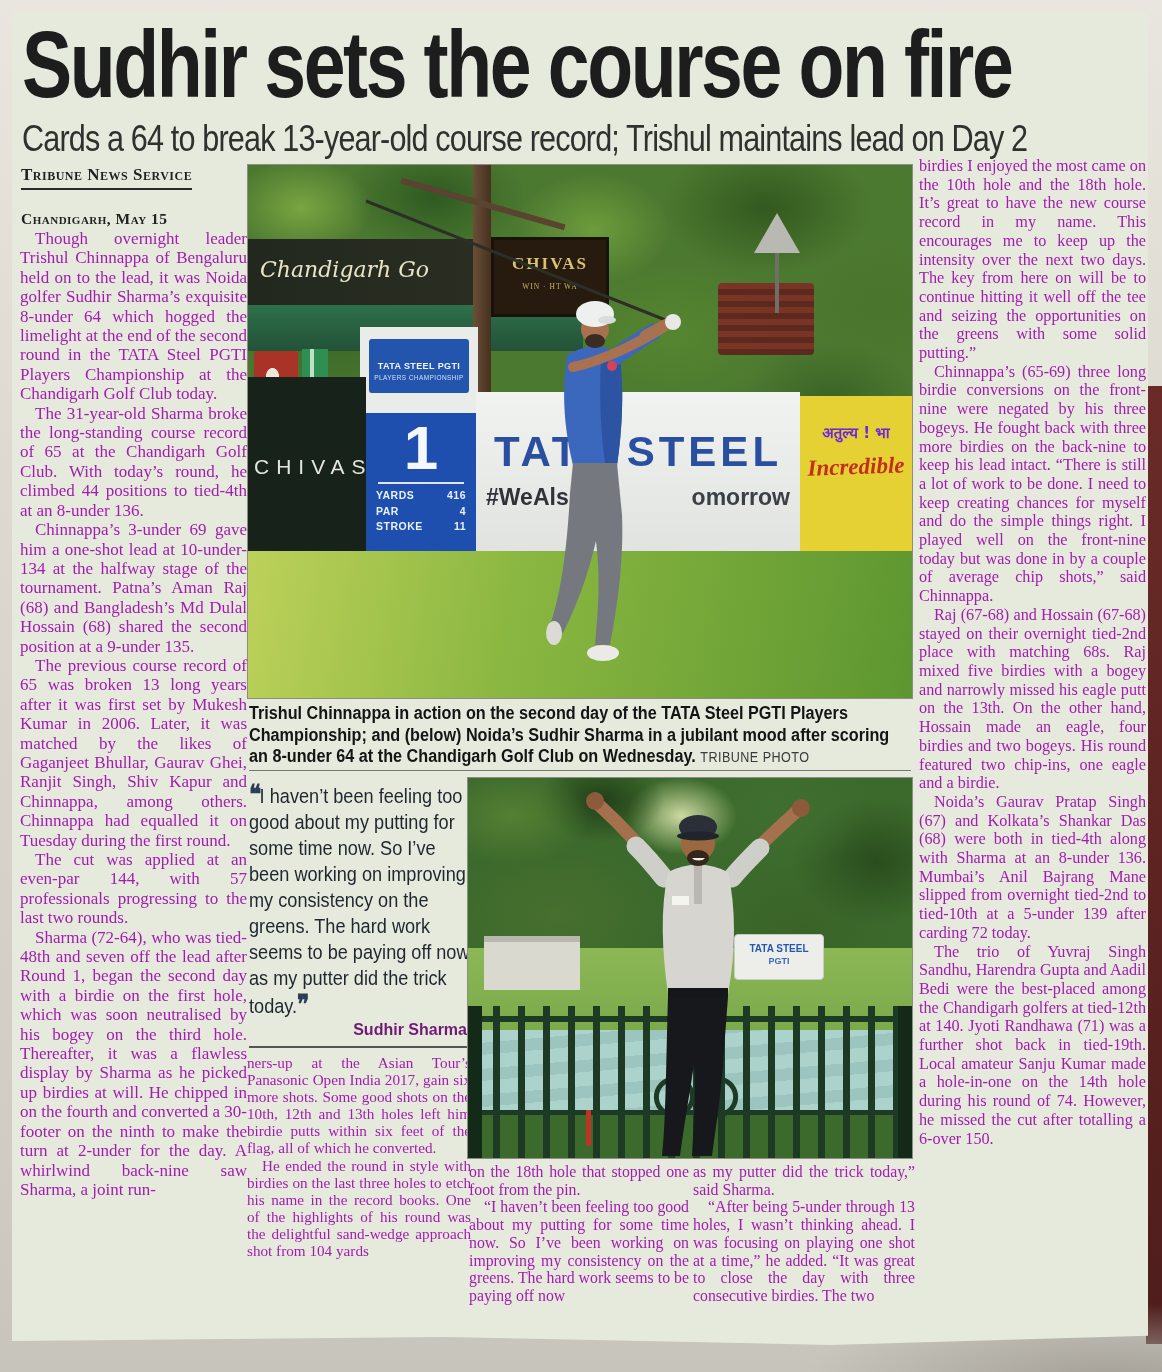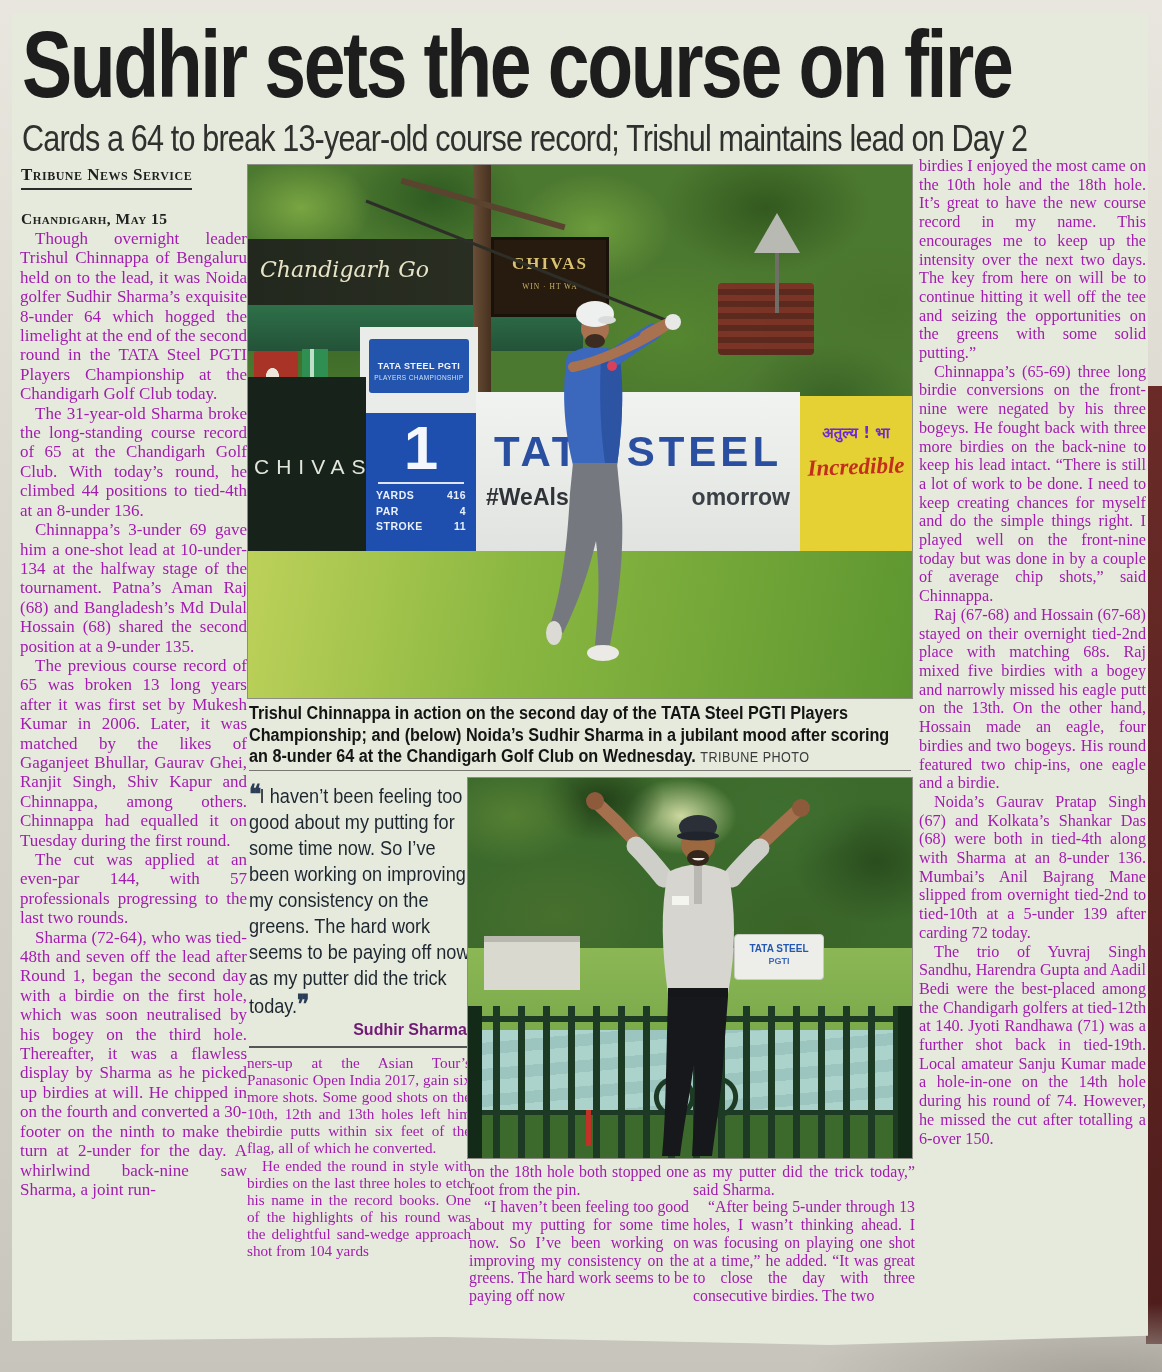--- a/index.html
+++ b/index.html
@@ -298,21 +298,21 @@
         <ellipse cx="134" cy="78" rx="11" ry="8" fill="#35261c"></ellipse>
         <path d="M128,78 a7,4 0 0 0 13,0 z" fill="#f0ede6"></path>
         <ellipse cx="134" cy="47" rx="19" ry="12" fill="#2b2f38"></ellipse>
         <ellipse cx="134" cy="56" rx="21" ry="4.5" fill="#20242c"></ellipse>
         <rect x="104" y="208" width="60" height="9" fill="#15161a"></rect>
         <path d="M104,217 L164,217 L160,270 C158,310 152,345 148,376 L128,376 C130,340 132,310 130,284 C126,312 120,345 116,376 L98,376 C102,340 102,280 104,217 Z" fill="#17181c"></path>
       </svg>
     </div>
 
     <div class="col col-3 no-indent-first">
-        <p>on the 18th hole both stopped one foot from the pin.</p>
+        <p>on the 18th hole that stopped one foot from the pin.</p>
         <p>“I haven’t been feeling too good about my putting for some time now. So I’ve been working on improving my consistency on the greens. The hard work seems to be paying off now</p>
       </div>
     <div class="col col-4 no-indent-first">
         <p>as my putter did the trick today,” said Sharma.</p>
         <p>“After being 5-under through 13 holes, I wasn’t thinking ahead. I was focusing on playing one shot at a time,” he added. “It was great to close the day with three consecutive birdies. The two</p>
       </div>
     <div class="col col-5 no-indent-first">
         <p>birdies I enjoyed the most came on the 10th hole and the 18th hole. It’s great to have the new course record in my name. This encourages me to keep up the intensity over the next two days. The key from here on will be to continue hitting it well off the tee and seizing the opportunities on the greens with some solid putting.”</p>
         <p>Chinnappa’s (65-69) three long birdie conversions on the front-nine were negated by his three bogeys. He fought back with three more birdies on the back-nine to keep his lead intact. “There is still a lot of work to be done. I need to keep creating chances for myself and do the simple things right. I played well on the front-nine today but was done in by a couple of average chip shots,” said Chinnappa.</p>
         <p>Raj (67-68) and Hossain (67-68) stayed on their overnight tied-2nd place with matching 68s. Raj mixed five birdies with a bogey and narrowly missed his eagle putt on the 13th. On the other hand, Hossain made an eagle, four birdies and two bogeys. His round featured two chip-ins, one eagle and a birdie.</p>

